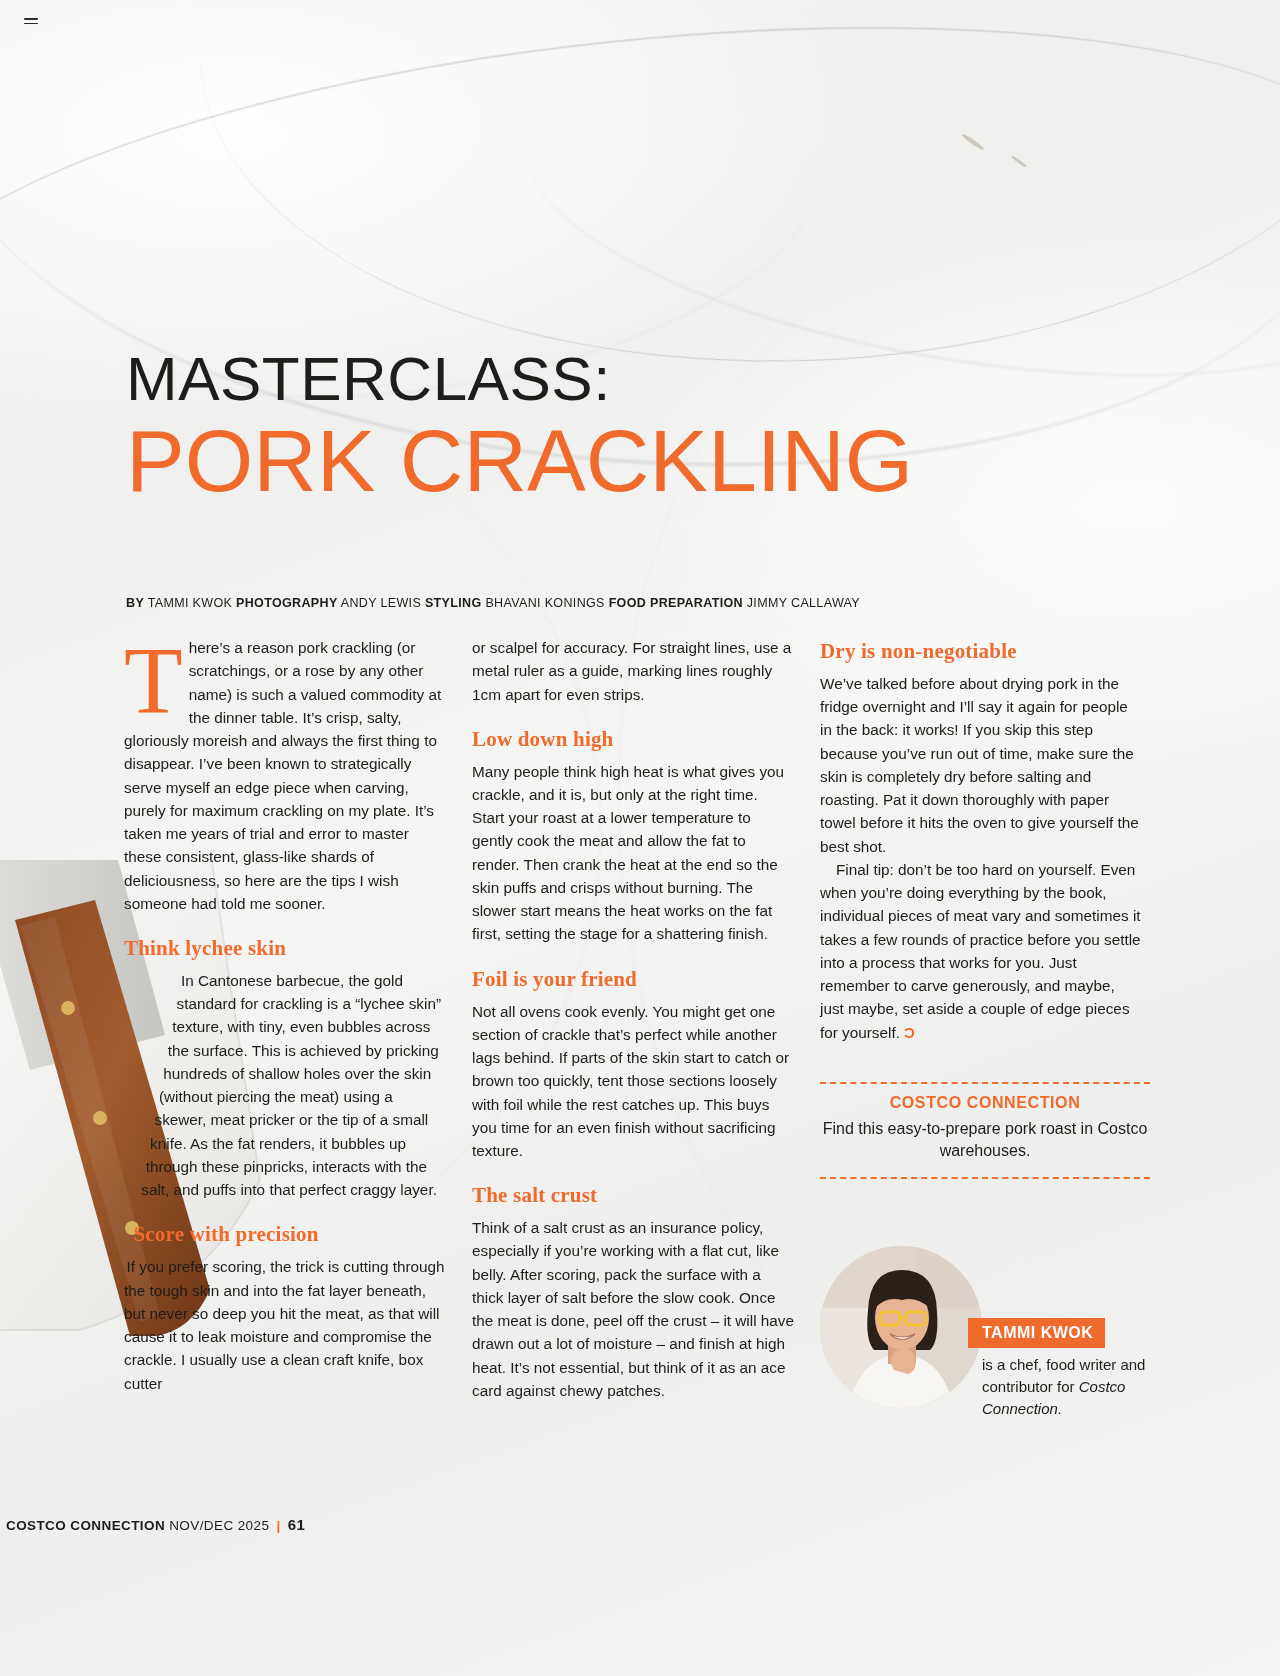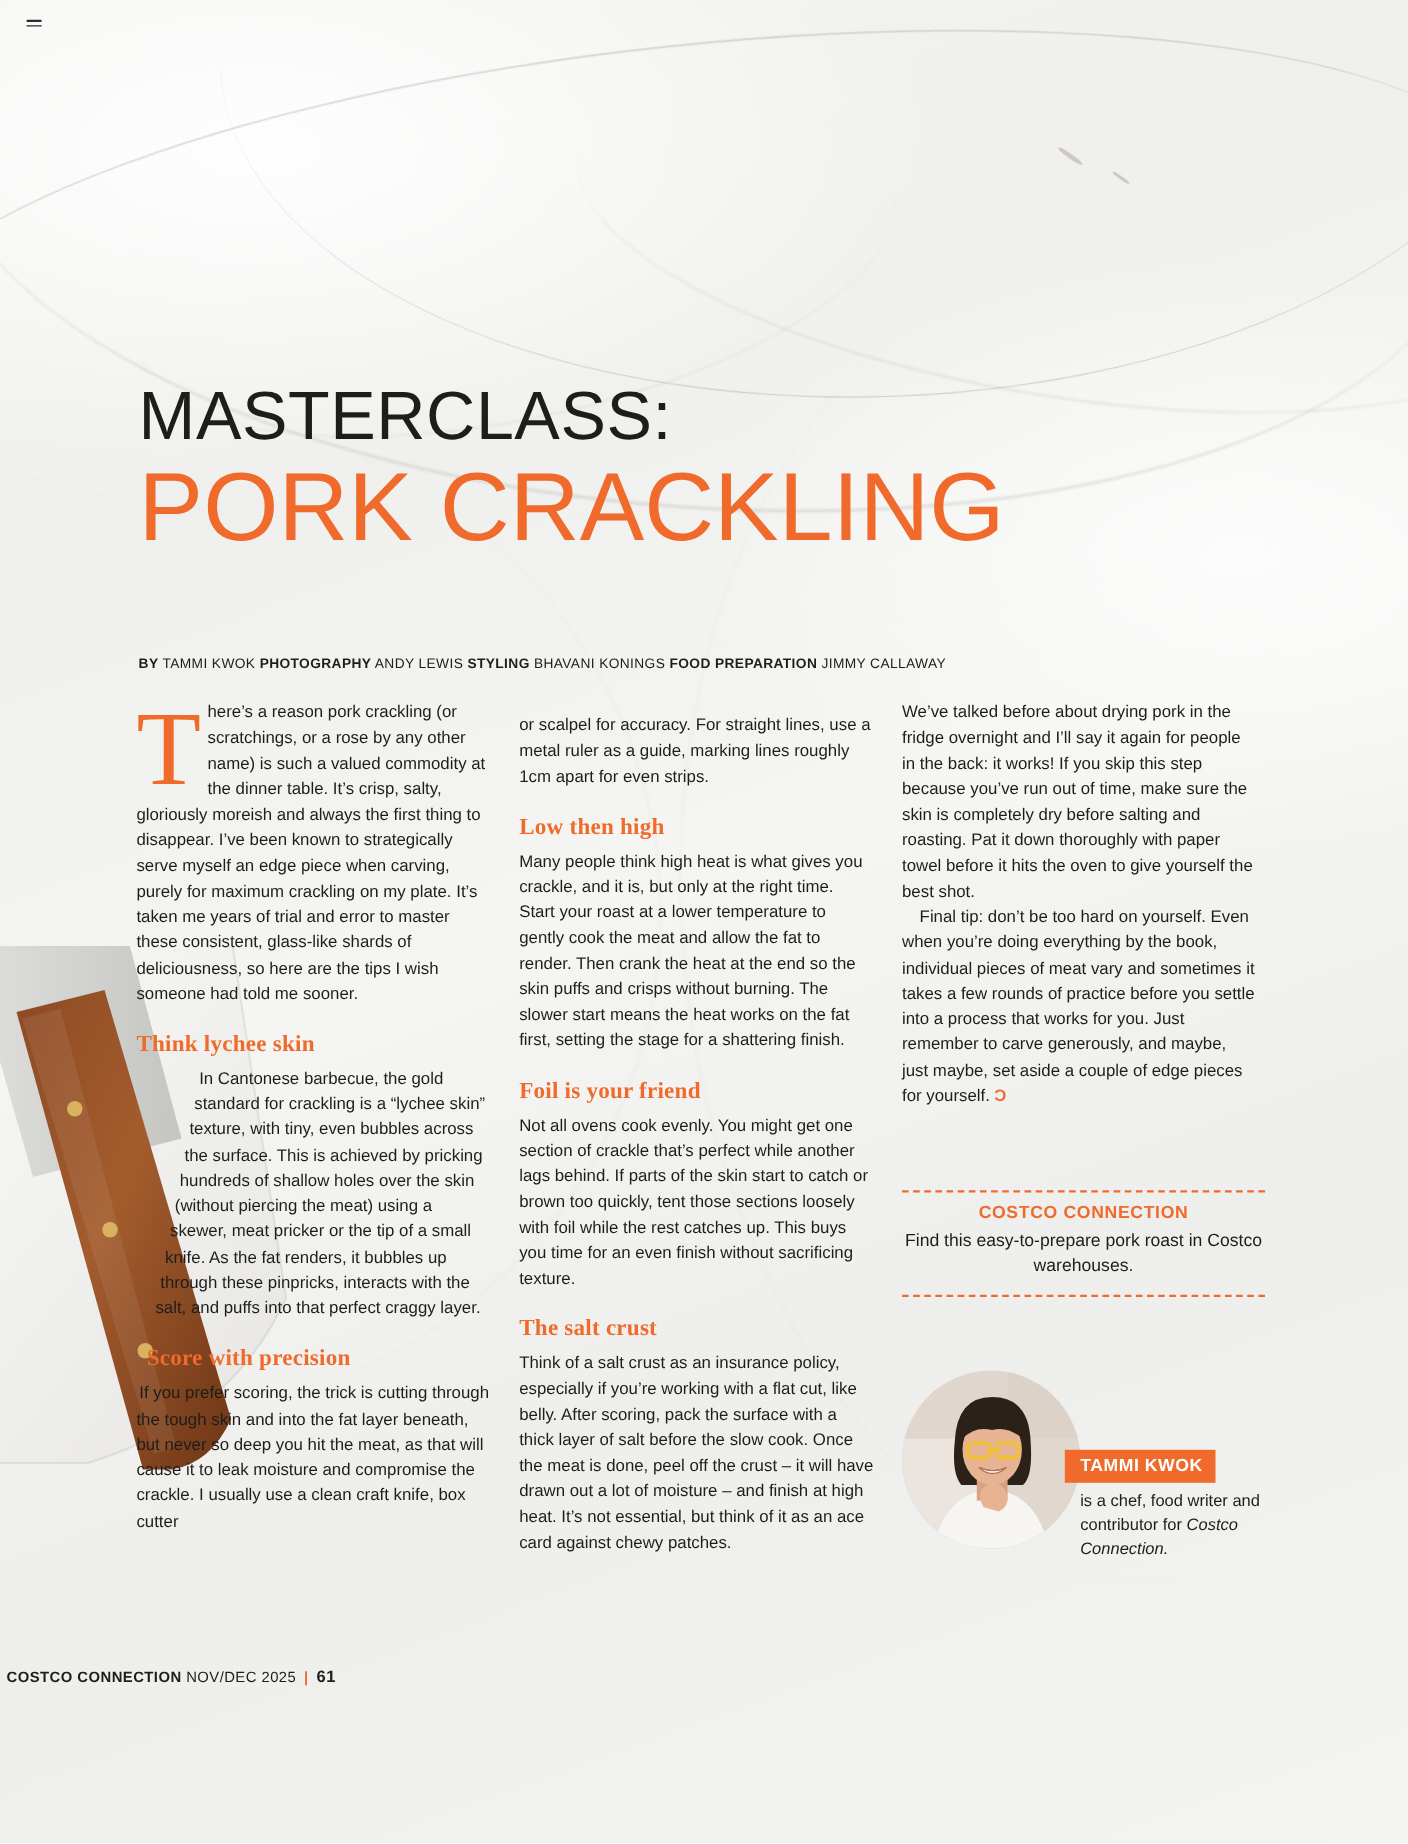--- a/index.html
+++ b/index.html
@@ -168,21 +168,21 @@
   }
   .col {
     position: absolute;
     top: 0;
     width: 322px;
     font-size: 15.3px;
     line-height: 1.52;
     color: #1d1d1b;
   }
   .col1 { left: 0; }
-  .col2 { left: 348px; margin-top: 12px; }
+  .col2 { left: 348px; }
   .col3 { left: 696px; }
 
   .col p {
     margin: 0 0 0 0;
     text-indent: 0;
   }
   .col p + p { text-indent: 16px; }
 
   h3.sub {
     font-family: "Liberation Serif", serif;
@@ -387,31 +387,32 @@
           <span>In Cantonese barbecue, the gold standard for crackling is a “lychee skin” texture, with tiny, even bubbles across the surface. This is achieved by pricking hundreds of shallow holes over the skin (without piercing the meat) using a skewer, meat pricker or the tip of a small knife. As the fat renders, it bubbles up through these pinpricks, interacts with the salt, and puffs into that perfect craggy layer.</span>
         </div>
 
         <h3 class="sub">Score with precision</h3>
         <p>If you prefer scoring, the trick is cutting through the tough skin and into the fat layer beneath, but never so deep you hit the meat, as that will cause it to leak moisture and compromise the crackle. I usually use a clean craft knife, box cutter</p>
       </div>
 
       <div class="col col2">
         <p>or scalpel for accuracy. For straight lines, use a metal ruler as a guide, marking lines roughly 1cm apart for even strips.</p>
 
-        <h3 class="sub">Low then high</h3>
+        <h3 class="sub">Low down high</h3>
         <p>Many people think high heat is what gives you crackle, and it is, but only at the right time. Start your roast at a lower temperature to gently cook the meat and allow the fat to render. Then crank the heat at the end so the skin puffs and crisps without burning. The slower start means the heat works on the fat first, setting the stage for a shattering finish.</p>
 
         <h3 class="sub">Foil is your friend</h3>
         <p>Not all ovens cook evenly. You might get one section of crackle that’s perfect while another lags behind. If parts of the skin start to catch or brown too quickly, tent those sections loosely with foil while the rest catches up. This buys you time for an even finish without sacrificing texture.</p>
 
         <h3 class="sub">The salt crust</h3>
         <p>Think of a salt crust as an insurance policy, especially if you’re working with a flat cut, like belly. After scoring, pack the surface with a thick layer of salt before the slow cook. Once the meat is done, peel off the crust – it will have drawn out a lot of moisture – and finish at high heat. It’s not essential, but think of it as an ace card against chewy patches.</p>
       </div>
 
       <div class="col col3">
+        <h3 class="sub first">Dry is non-negotiable</h3>
         <p>We’ve talked before about drying pork in the fridge overnight and I’ll say it again for people in the back: it works! If you skip this step because you’ve run out of time, make sure the skin is completely dry before salting and roasting. Pat it down thoroughly with paper towel before it hits the oven to give yourself the best shot.</p>
         <p><span>Final tip: don’t be too hard on yourself. Even when you’re doing everything by the book, individual pieces of meat vary and sometimes it takes a few rounds of practice before you settle into a process that works for you. Just remember to carve generously, and maybe, just maybe, set aside a couple of edge pieces for yourself.</span>
           <span class="endmark">C</span>
         </p>
       </div>
     </div>
 
     <div class="cc-box">
       <div class="dashline"></div>
       <div class="cc-title">COSTCO CONNECTION</div>

